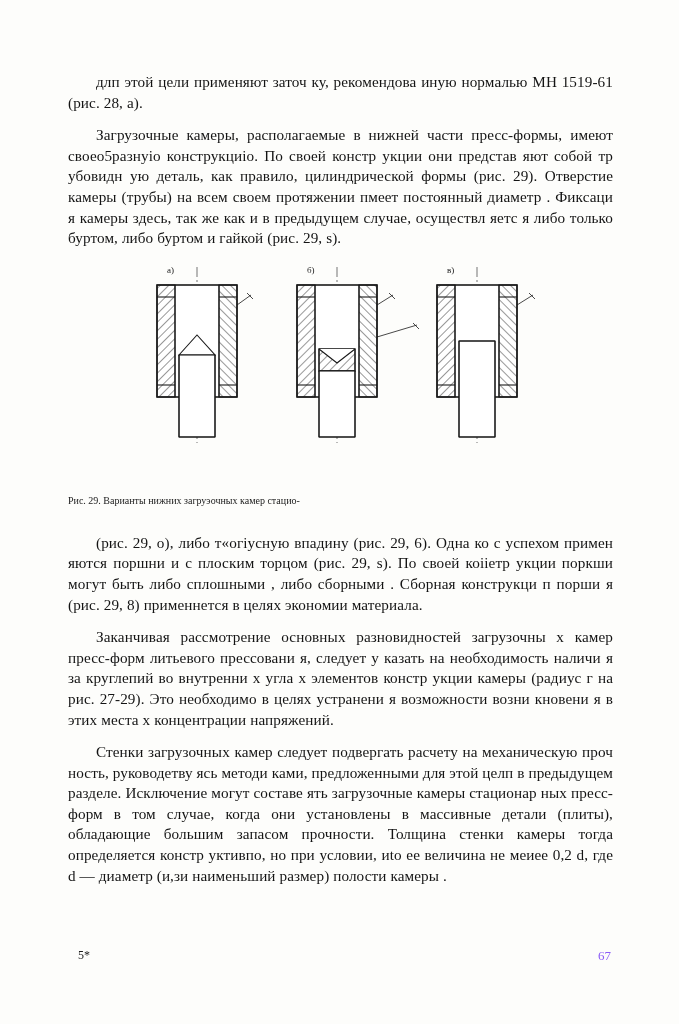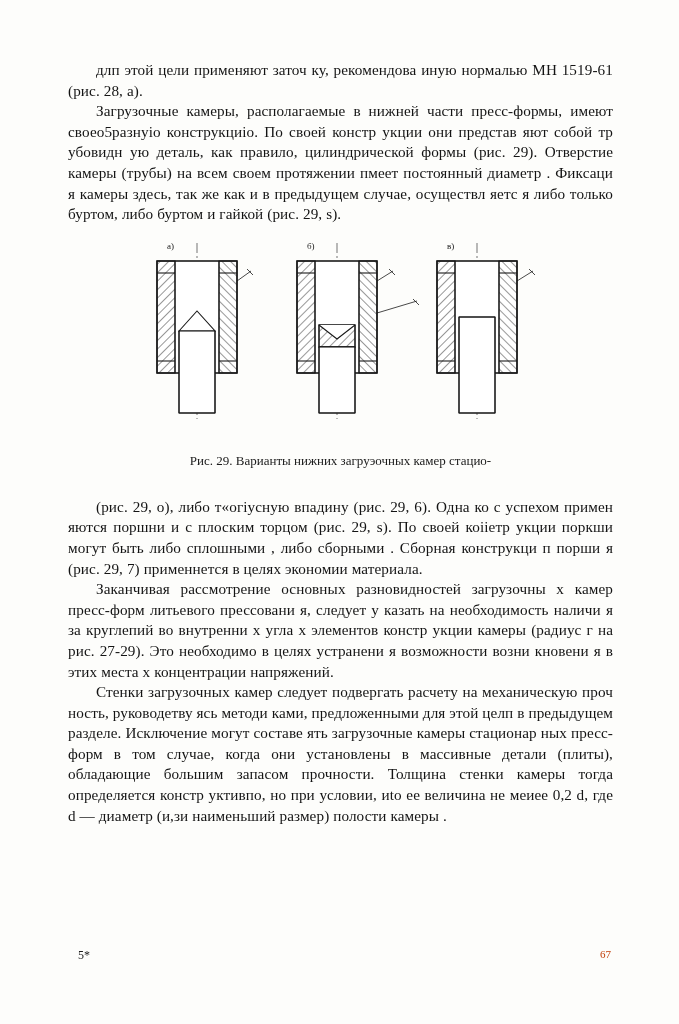--- a/index.html
+++ b/index.html
@@ -22,43 +22,43 @@
     height: 1024px;
     background: #fdfdfb;
   }
   .text-column {
     position: absolute;
     left: 68px;
     top: 60px;
     width: 545px;
   }
   p.para {
-    margin: 0 0 0 0;
+    margin: 12px 0 0 0;
     font-size: 15.2px;
     line-height: 20.6px;
     text-align: justify;
     text-indent: 28px;
     color: #141414;
     letter-spacing: 0.1px;
   }
   .figure-block {
     position: relative;
     margin: 14px 0 6px 0;
     height: 230px;
   }
   .figure-svg-wrap {
     display: flex;
     justify-content: center;
   }
   .fig-caption {
-    text-align: center;
-    font-size: 13px;
+    text-align: left;
+    font-size: 10px;
     line-height: 15px;
     color: #1a1a1a;
-    margin-top: 2px;
+    margin-top: 18px;
   }
   .fig-caption .cap-line {
     display: block;
   }
   .gap-after-fig {
     height: 22px;
   }
   .footer {
     position: absolute;
     left: 68px;
@@ -70,22 +70,22 @@
     position: absolute;
     left: 10px;
     top: 0;
     font-size: 12px;
     color: #1a1a1a;
   }
   .page-num {
     position: absolute;
     right: 0;
     top: 0;
-    font-size: 11px;
-    color: #c2410c;
+    font-size: 13px;
+    color: #8b5cf6;
   }
 </style>
 </head>
 <body>
 
 <div class="page">
 
   <div class="text-column">
 
     <p class="para">длп этой цели применяют заточ ку, рекомендова иную нормалью МН 1519-61 (рис. 28, а).</p>
@@ -186,21 +186,21 @@
           </g>
         </svg>
       </div>
       <div class="fig-caption">
         <span class="cap-line">Рис. 29. Варианты нижних загруэочных камер стацио-</span>
       </div>
     </div>
 
     <div class="gap-after-fig"></div>
 
-    <p class="para">(рис. 29, о), либо т«огіусную впадину (рис. 29, 6). Одна ко с успехом примен яются поршни и с плоским торцом (рис. 29, s). По своей коііетр укции поркши могут быть либо сплошными , либо сборными . Сборная конструкци п порши я (рис. 29, 7) применнется в целях экономии материала.</p>
+    <p class="para">(рис. 29, о), либо т«огіусную впадину (рис. 29, 6). Одна ко с успехом примен яются поршни и с плоским торцом (рис. 29, s). По своей коііетр укции поркши могут быть либо сплошными , либо сборными . Сборная конструкци п порши я (рис. 29, 8) применнется в целях экономии материала.</p>
     <p class="para">Заканчивая рассмотрение основных разновидностей загрузочны х камер пресс-форм литьевого прессовани я, следует у казать на необходимость наличи я за круглепий во внутренни х угла х элементов констр укции камеры (радиус г на рис. 27-29). Это необходимо в целях устранени я возможности возни кновени я в этих места х концентрации напряжений.</p>
     <p class="para">Стенки загрузочных камер следует подвергать расчету на механическую проч ность, руководетву ясь методи ками, предложенными для этой целп в предыдущем разделе. Исключение могут составе ять загрузочные камеры стационар ных пресс-форм в том случае, когда они установлены в массивные детали (плиты), обладающие большим запасом прочности. Толщина стенки камеры тогда определяется констр уктивпо, но при условии, иto ее величина не меиее 0,2 d, где d — диаметр (и,зи наименьший размер) полости камеры .</p>
   </div>
 
   <div class="footer">
     <span class="sig-mark">5*</span>
     <span class="page-num">67</span>
   </div>
 
 </div>

